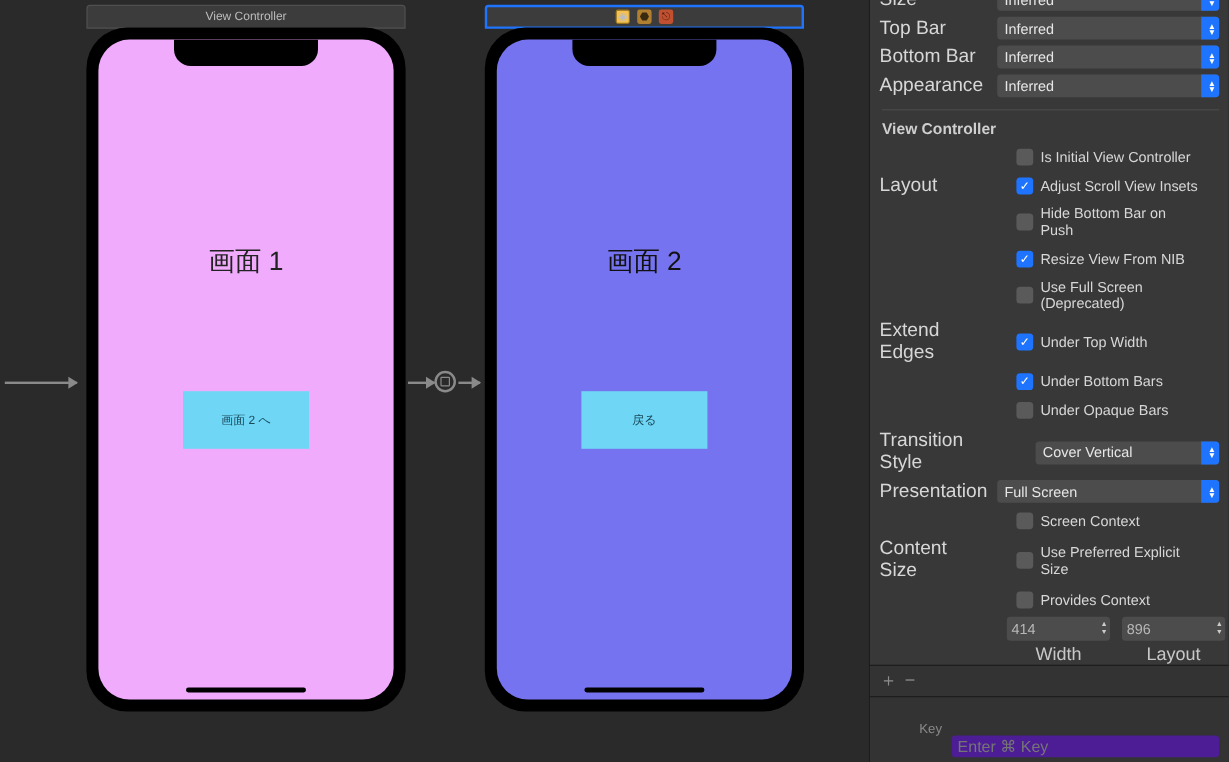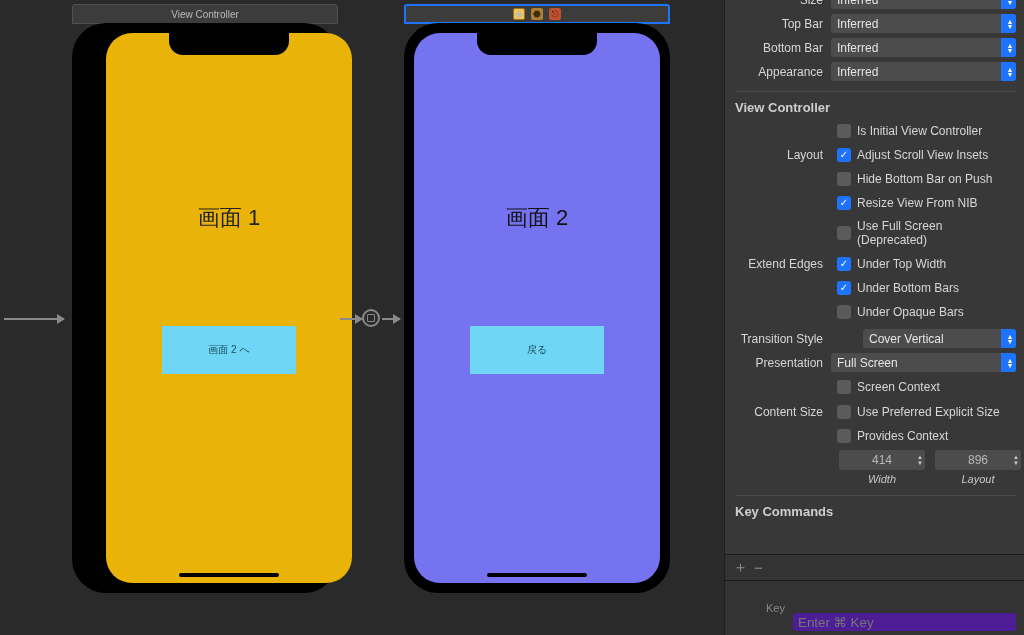--- a/index.html
+++ b/index.html
@@ -22,64 +22,64 @@
   .scene{position:absolute;}
   .scene-bar{height:20px;background:#3c3c3c;border:1px solid #505050;border-radius:3px 3px 0 0;display:flex;align-items:center;justify-content:center;color:#bcbcbc;font-size:10px;}
   .scene.selected .scene-bar{border:2px solid var(--accent);}
   .scene-bar .icons{display:flex;gap:6px;align-items:center;}
   .bar-icon{width:12px;height:12px;border-radius:2px;display:flex;align-items:center;justify-content:center;font-size:9px;}
   .phone-frame{width:266px;height:570px;border-radius:34px;background:#000;padding:10px;position:relative;margin-top:-1px;}
   .phone-screen{width:100%;height:100%;border-radius:26px;position:relative;overflow:hidden;}
   .notch{position:absolute;top:0;left:50%;transform:translateX(-50%);width:120px;height:22px;background:#000;border-radius:0 0 14px 14px;z-index:2;}
   .home-ind{position:absolute;bottom:6px;left:50%;transform:translateX(-50%);width:100px;height:4px;background:#000;border-radius:3px;}
   .screen-label{position:absolute;top:170px;left:0;right:0;text-align:center;font-size:22px;color:#222;}
-  .screen-button{position:absolute;top:293px;left:50%;transform:translateX(-50%);width:134px;height:48px;background:var(--button-blue);display:flex;align-items:center;justify-content:center;color:#1a4a5a;font-size:10px;}
+  .screen-button{position:absolute;top:293px;left:50%;transform:translateX(-50%);width:105px;height:48px;background:var(--button-blue);display:flex;align-items:center;justify-content:center;color:#1a4a5a;font-size:10px;}
   
   .arrow{position:absolute;height:2px;background:#8a8a8a;}
   .arrow::after{content:'';position:absolute;right:-1px;top:-4px;border-left:8px solid #8a8a8a;border-top:5px solid transparent;border-bottom:5px solid transparent;}
   .entry-dot{position:absolute;width:18px;height:18px;border:2px solid #8a8a8a;border-radius:50%;display:flex;align-items:center;justify-content:center;}
   .entry-dot::before{content:'';width:6px;height:6px;border:1.5px solid #8a8a8a;border-radius:1px;}
   
   .inspector{width:300px;height:100%;background:var(--bg-panel);border-left:1px solid #1d1d1d;display:flex;flex-direction:column;overflow:hidden;font-size:12px;}
   .insp-body{flex:1;overflow:hidden;padding:0 8px;}
   .row{display:flex;align-items:center;margin:5px 0;min-height:19px;}
-  .row .lbl{width:98px;text-align:right;padding-right:8px;color:var(--text);font-size:12px;}
+  .row .lbl{width:98px;padding-right:8px;color:var(--text);font-size:16px;}
   .row .ctrl{flex:1;}
   .popup{background:var(--bg-field);border-radius:3px;height:19px;display:flex;align-items:center;padding:0 6px;position:relative;color:#e6e6e6;width:100%;}
   .popup.blue-caret::after{content:'';position:absolute;right:0;top:0;bottom:0;width:15px;background:var(--accent);border-radius:0 3px 3px 0;}
   .popup .caret{position:absolute;right:4px;top:50%;transform:translateY(-50%);font-size:8px;z-index:2;color:#fff;line-height:5px;}
   .textfield{background:var(--bg-field);border-radius:3px;height:19px;width:100%;border:none;color:#e6e6e6;padding:0 5px;}
-  .chk{display:flex;align-items:center;gap:6px;margin:2px 6px;}
+  .chk{display:flex;align-items:center;gap:6px;margin:2px 16px;}
   .chk-box{width:14px;height:14px;border-radius:3px;background:#5a5a5a;display:flex;align-items:center;justify-content:center;color:#fff;font-size:10px;flex-shrink:0;}
   .chk-box.on{background:var(--accent);}
   .section-head{color:#cfcfcf;font-weight:600;font-size:13px;margin:10px 0 6px 2px;border-top:1px solid var(--divider);padding-top:8px;}
-  .stepper-field{display:flex;align-items:center;background:var(--bg-field);border-radius:3px;height:20px;width:86px;justify-content:center;padding:0 4px;color:#b8b8b8;position:relative;}
+  .stepper-field{display:flex;align-items:center;background:var(--bg-field);border-radius:3px;height:20px;width:86px;justify-content:flex-start;padding:0 4px;color:#b8b8b8;position:relative;}
   .stepper-field .st-btn{position:absolute;right:2px;display:flex;flex-direction:column;font-size:6px;line-height:6px;color:#ccc;}
   .pair{display:flex;gap:10px;margin-left:106px;}
   .pair-col{display:flex;flex-direction:column;align-items:center;gap:3px;}
-  .pair-col .sub{font-size:11px;color:#c8c8c8;font-style:italic;}
+  .pair-col .sub{font-size:15px;color:#c8c8c8;}
   .footer{height:26px;border-top:1px solid #1d1d1d;background:#333;display:flex;align-items:center;padding:0 8px;gap:6px;color:#8d8d8d;}
   .footer .pm{font-size:15px;cursor:pointer;}
   .key-row{display:flex;align-items:center;padding:4px 8px;border-top:1px solid #1d1d1d;background:#333;}
   .key-row .lbl{width:60px;text-align:right;color:#8a8a8a;font-size:11px;padding-right:8px;}
   .key-row input{flex:1;background:#4c1d95;border:none;height:18px;color:#888;padding:0 5px;border-radius:3px;margin-top:28px;}
 </style>
 </head>
 <body>
 
 <div class="canvas">
 
   <div class="arrow" style="left:4px;top:318px;width:60px;"></div>
 
   <div class="scene" style="left:72px;top:4px;">
     <div class="scene-bar" style="width:266px;">
       <span>View Controller</span>
     </div>
     <div class="phone-frame">
-      <div class="phone-screen" style="background:#eab308;margin-left:24px;">
+      <div class="phone-screen" style="background:#f0abfc;">
         <div class="notch"></div>
         <div class="screen-label">画面 1</div>
         <div class="screen-button">画面 2 へ</div>
         <div class="home-ind"></div>
       </div>
     </div>
   </div>
 
   <div class="arrow" style="left:340px;top:318px;width:22px;"></div>
   <div class="entry-dot" style="left:362px;top:309px;"></div>

